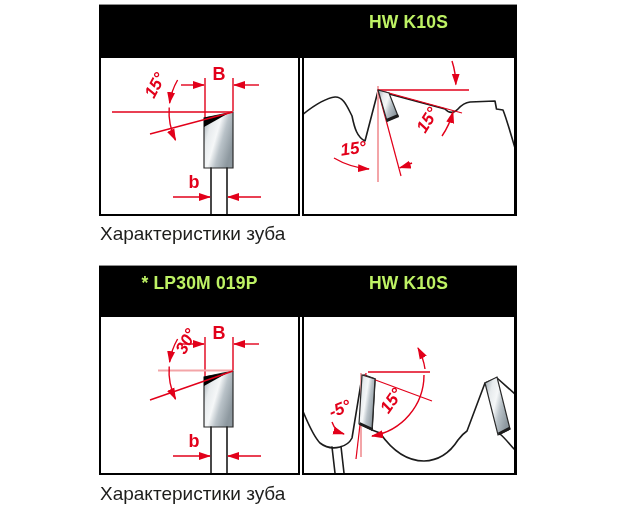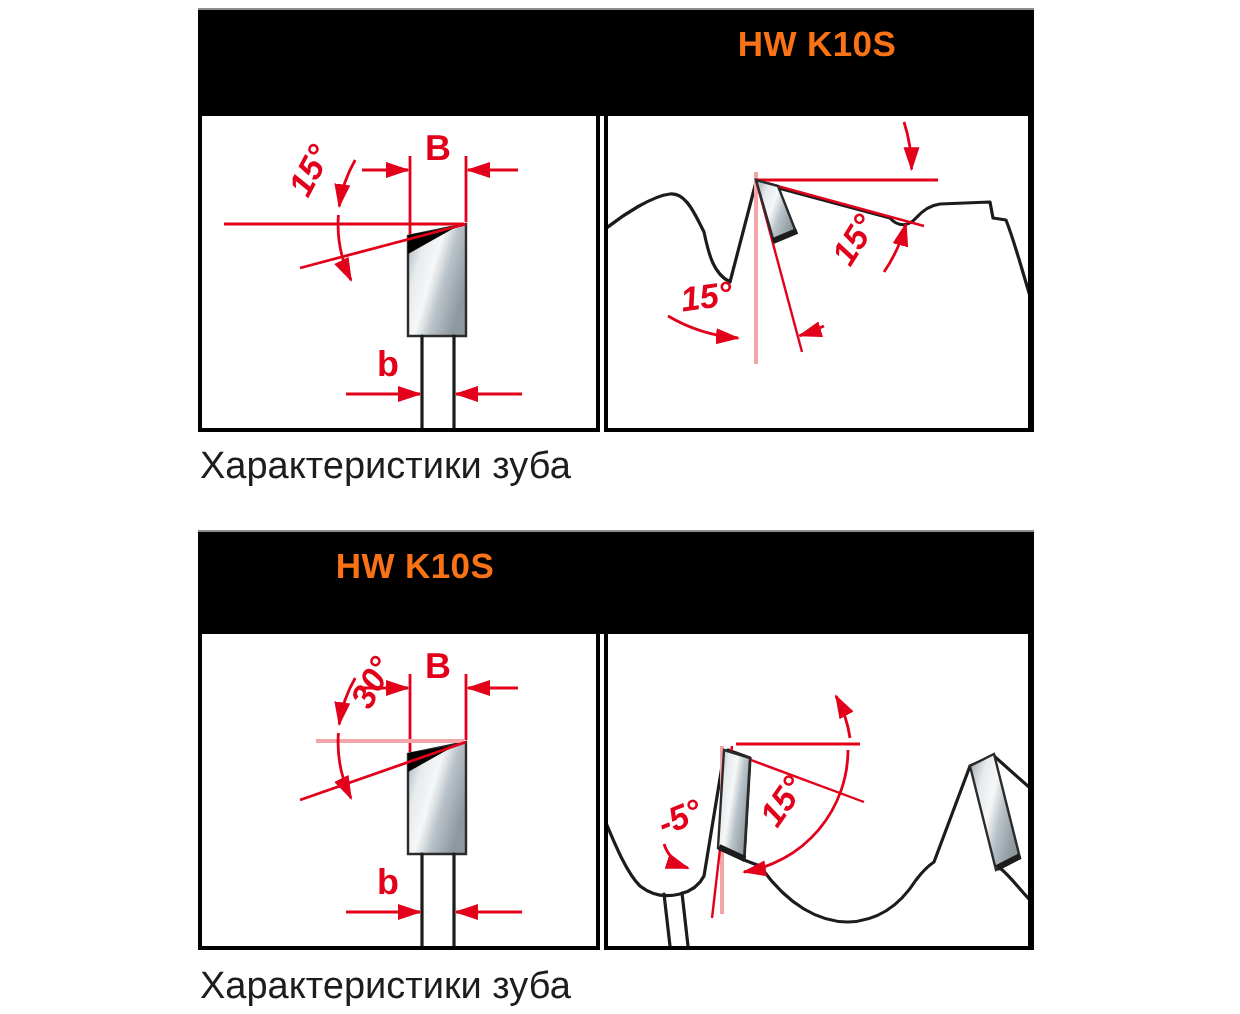--- a/index.html
+++ b/index.html
@@ -1,20 +1,20 @@
 <!DOCTYPE html>
 <html><head>
 <meta charset="utf-8">
 <style>
   html,body{margin:0;padding:0;background:#ffffff;}
   .stage{position:relative;width:620px;height:507px;background:#ffffff;
          font-family:"Liberation Sans",sans-serif;overflow:hidden;}
   .panel{position:absolute;left:99px;width:418px;}
   .panel-header{background:#000000;border-top:1px solid #8f8f8f;display:flex;box-sizing:border-box;}
-  .panel-header .cell{color:#f97316;font-weight:700;font-size:17.5px;letter-spacing:0.2px;
+  .panel-header .cell{color:#bef264;font-weight:700;font-size:17.5px;letter-spacing:0.2px;
                       text-align:center;padding-top:7px;box-sizing:border-box;}
   .cell.left{width:201px;}
   .cell.right{width:217px;}
   .panel-body{display:flex;height:158px;}
   .box{box-sizing:border-box;height:158px;background:#ffffff;}
   .box.front{width:201px;border:2px solid #000;border-top:none;margin-right:2px;}
   .box.side{width:215px;border:2px solid #000;border-top:none;border-right-width:3px;}
   .box svg{display:block;}
   .caption{position:absolute;left:100px;color:#1d1d1b;font-size:19px;}
   svg text.dim{fill:#e2001a;font-family:"Liberation Sans",sans-serif;font-weight:700;
@@ -96,20 +96,21 @@
           <text class="ang" transform="translate(128,65) rotate(-58)">15°</text>
         </svg>
       </div>
 
     </div>
   </div>
   <div class="caption" style="top:223px;">Характеристики зуба</div>
 
   <div class="panel" style="top:265px;">
     <div class="panel-header" style="height:52px;">
+      <div class="cell left">* LP30M 019P</div>
       <div class="cell right">HW K10S</div>
     </div>
     <div class="panel-body">
 
       <div class="box front">
         <svg width="197" height="156" viewBox="0 0 197 156">
           <polygon class="tip" points="103,60 132,54 132,110 103,110"></polygon>
           <polygon points="103,59.5 127,55.5 103,69" fill="#000000"></polygon>
           <path class="outline" d="M110,110 V156 M126,110 V156"></path>
           <path class="ln" d="M104,20 V59 M132,20 V53"></path>

